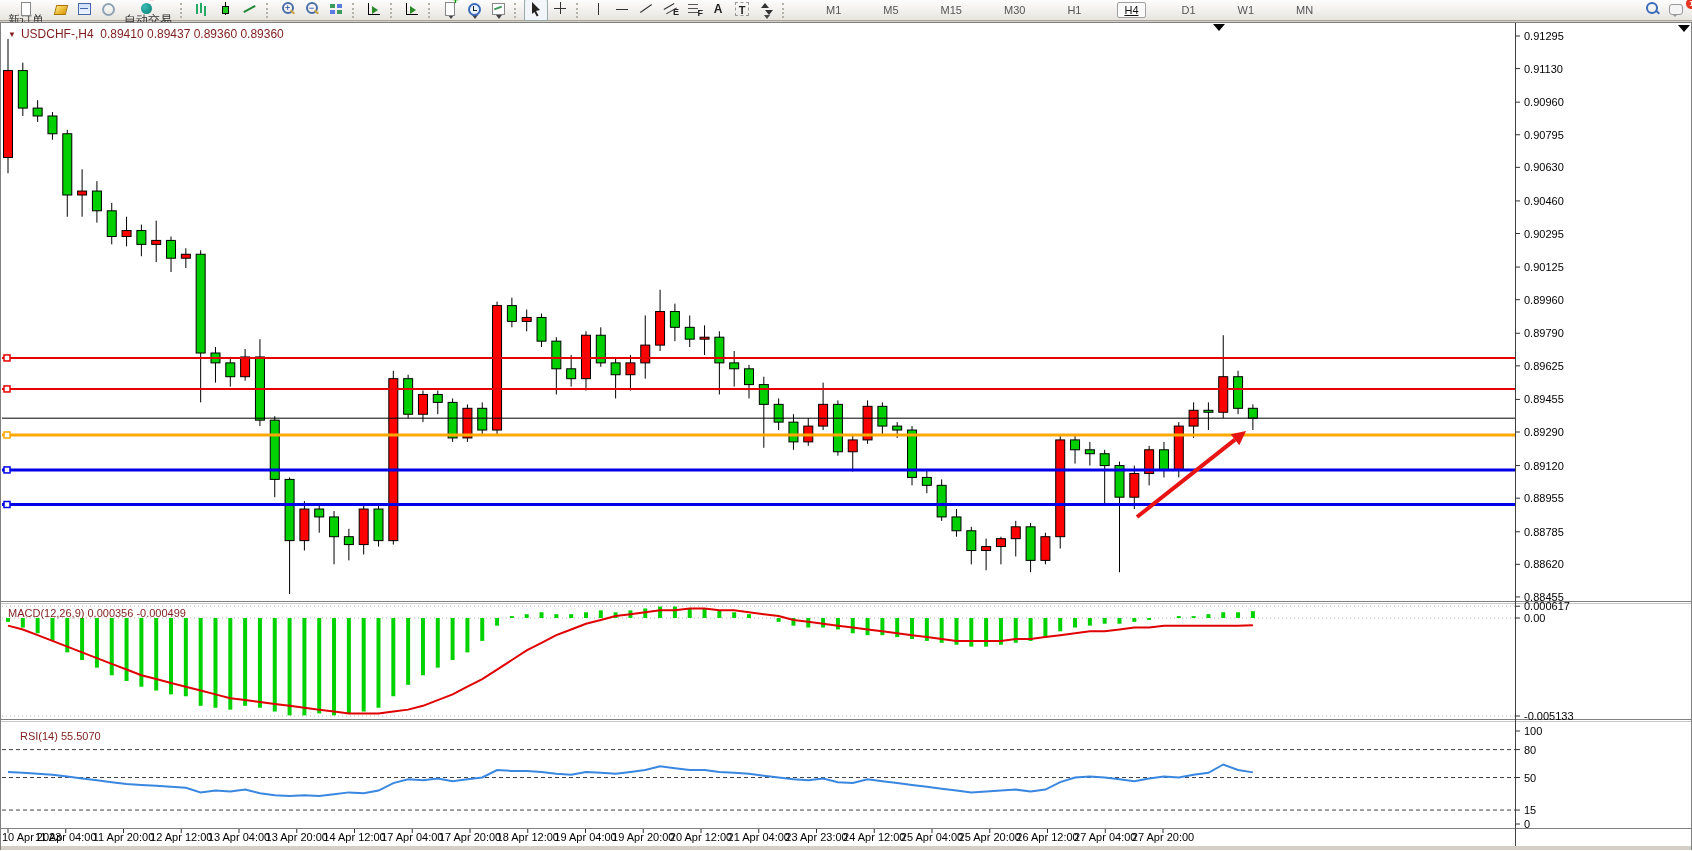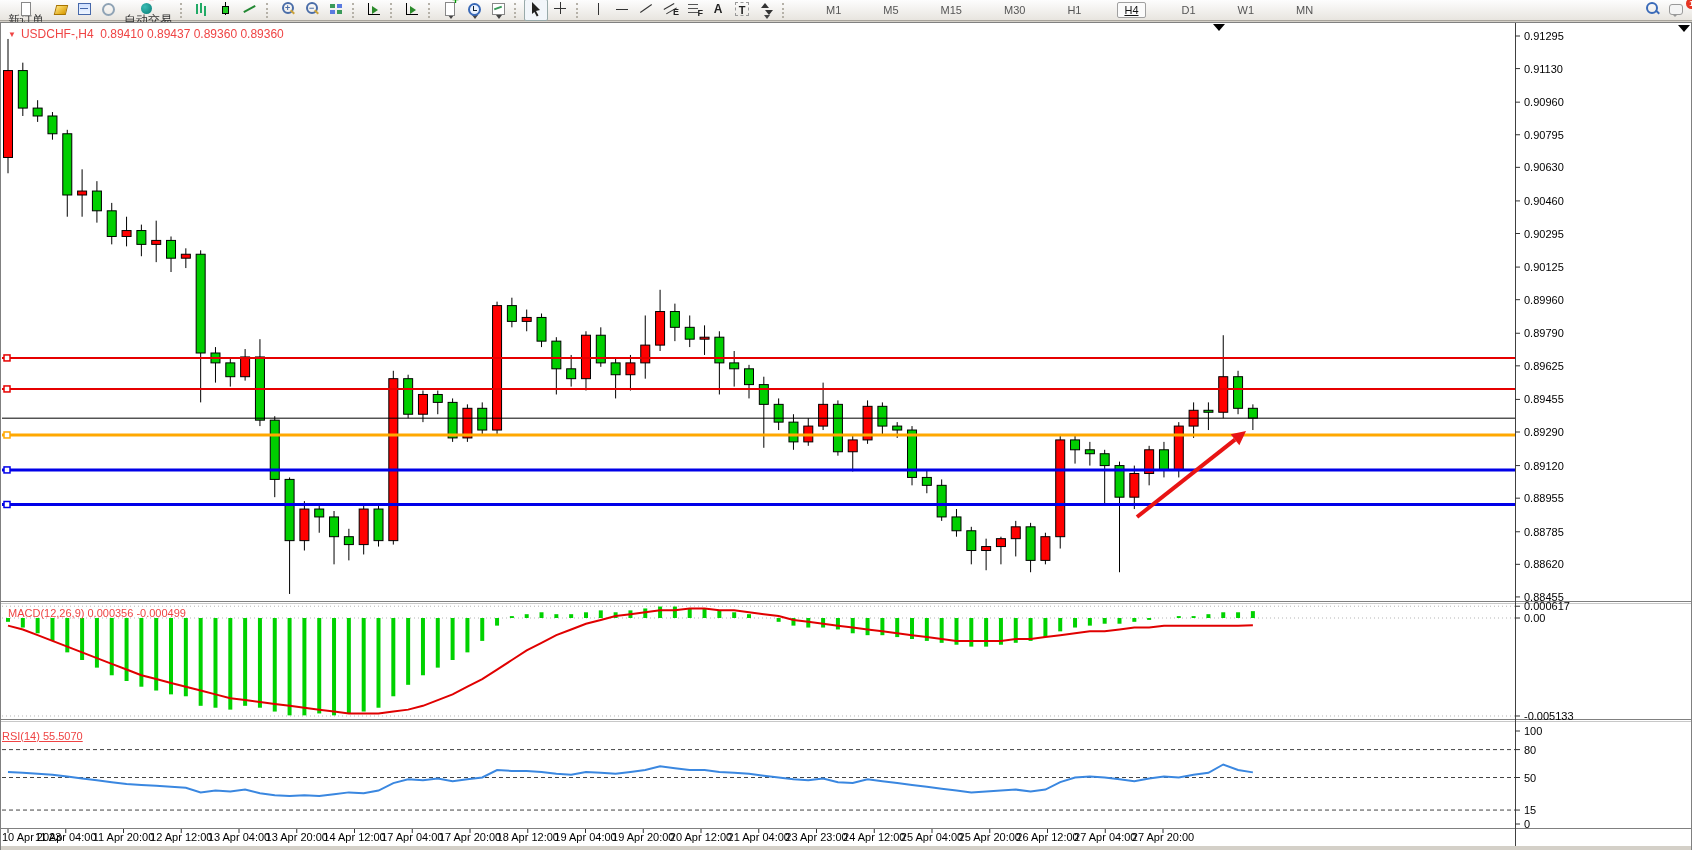--- a/index.html
+++ b/index.html
@@ -66,25 +66,25 @@
     border-left:3px solid transparent;border-right:3px solid transparent;border-top:3px solid #999;}
   .badge{position:absolute;right:-5px;top:-2px;background:#e53422;color:#fff;border-radius:50%;
     width:11px;height:11px;font-size:8px;font-weight:bold;line-height:11px;text-align:center;}
   .tsel{border:1px solid #9aa;background:#f2f6fa;}
   .tf{padding:1px 6px;font-size:11px;color:#555;cursor:default;margin-left:28px;}
   .tf.active{background:#fbfbfb;border:1px solid #a0a0a0;color:#111;border-radius:2px;text-decoration:underline;}
   #spacer{flex:1;}
   
   #chartwrap{position:absolute;left:0;top:22px;width:1692px;height:829px;background:#fff;}
   #chartsvg{position:absolute;left:0;top:0;}
-  .ovl{position:absolute;font-size:11px;color:#ef4444;white-space:nowrap;z-index:5;}
+  .ovl{position:absolute;font-size:11px;color:#7f1d1d;white-space:nowrap;z-index:5;}
   #chart-title{left:8px;top:5px;font-size:12px;}
   #chart-title .tri{font-size:8px;margin-right:5px;vertical-align:1px;}
   #macd-label{left:8px;top:585px;}
-  #rsi-label{left:2px;top:708px;text-decoration:underline;}
+  #rsi-label{left:20px;top:708px;}
 </style>
 </head>
 <body>
 
 <div id="toolbar">
   <div class="tbtn">
     <span class="i i-doc"></span>
     <span>新订单</span>
   </div>
   <div class="tbtn">

